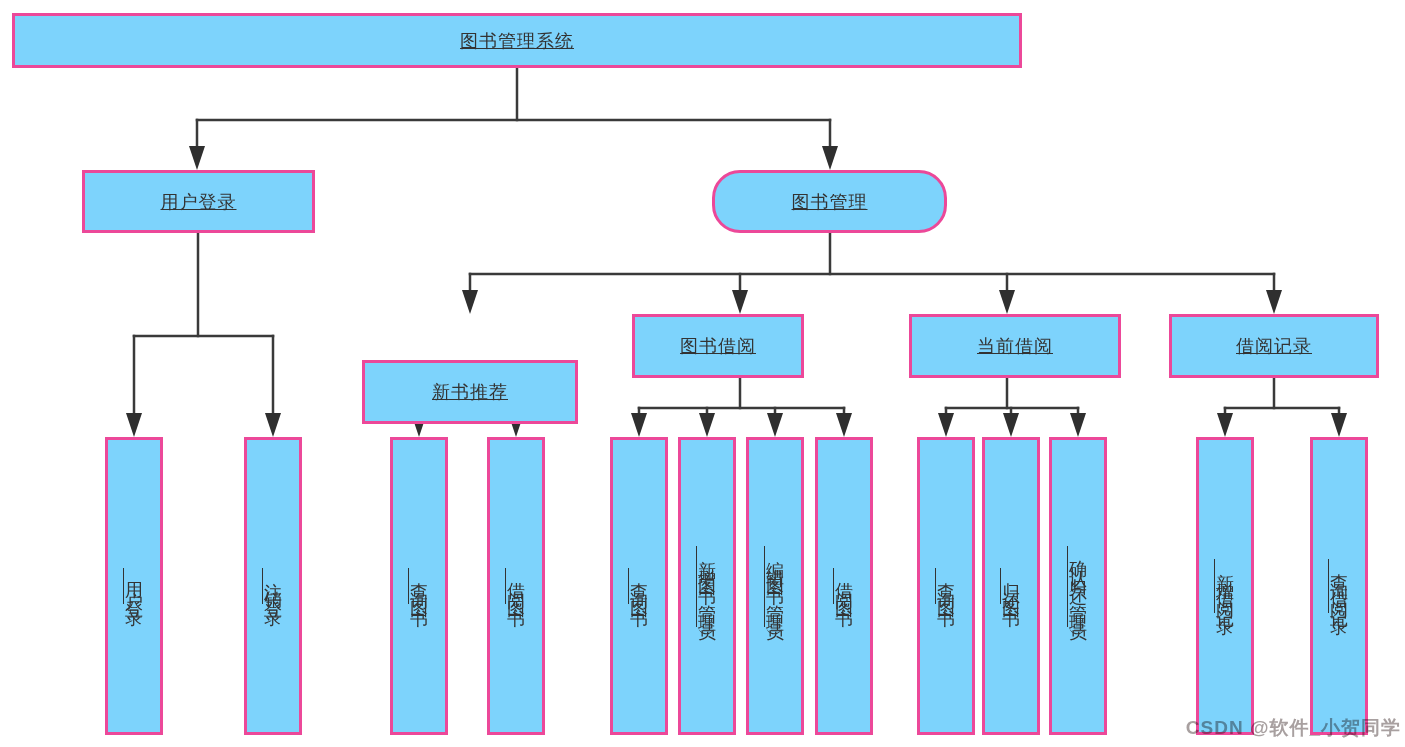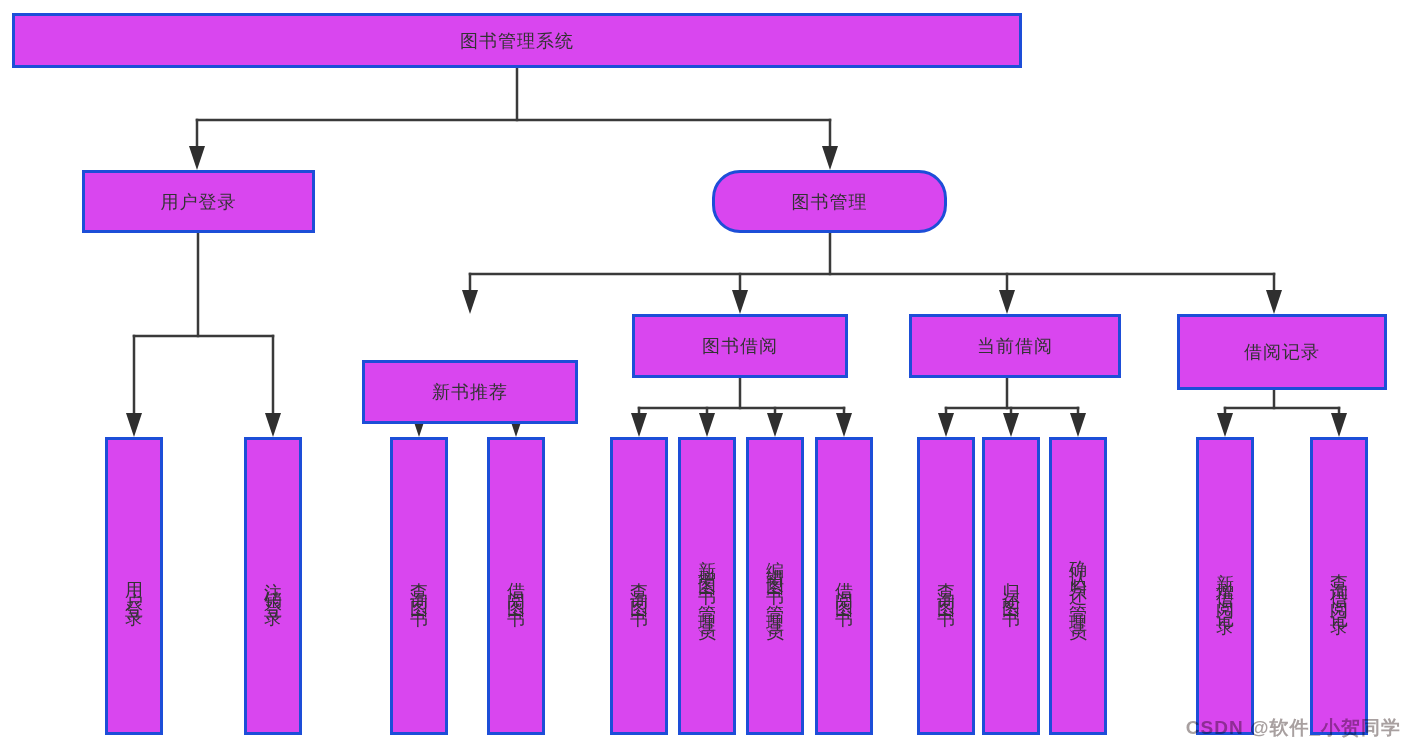--- a/index.html
+++ b/index.html
@@ -3,23 +3,23 @@
 <meta charset="utf-8">
 <style>
   html,body { margin:0; padding:0; background:#ffffff; }
   .canvas {
     position:relative; width:1405px; height:747px; background:#ffffff;
     font-family:"Liberation Sans","DejaVu Sans",sans-serif; overflow:hidden;
   }
   svg.wires { position:absolute; left:0; top:0; z-index:0; }
   .box {
     position:absolute; box-sizing:border-box; z-index:1;
-    border:3px solid #1d4ed8; background:#d946ef;
+    border:3px solid #ec4899; background:#7dd3fc;
     display:flex; align-items:center; justify-content:center;
-    color:#333333; font-size:18px; letter-spacing:1px; white-space:nowrap;
+    color:#333333; font-size:18px; letter-spacing:1px; white-space:nowrap;text-decoration:underline;
   }
   .leaf { top:437px; height:298px; width:58px; }
   .leaf .vtext {
     writing-mode:vertical-rl; text-orientation:mixed;
     letter-spacing:9px; line-height:1; white-space:normal;
   }
   .watermark {
     position:absolute; z-index:5; right:4px; top:715px;
     font-size:19px; letter-spacing:1px; color:#a8a0a0;
     mix-blend-mode:multiply; pointer-events:none;font-weight:bold;
@@ -99,27 +99,27 @@
   <div class="box" style="left:82px;top:170px;width:233px;height:63px;">
     <span>用户登录</span>
   </div>
   <div class="box" style="left:712px;top:170px;width:235px;height:63px;border-radius:28px;">
     <span>图书管理</span>
   </div>
 
   <div class="box" style="left:362px;top:328px;width:216px;height:64px;margin-top:32px;">
     <span>新书推荐</span>
   </div>
-  <div class="box" style="left:632px;top:314px;width:216px;height:64px;">
+  <div class="box" style="left:632px;top:314px;width:172px;height:64px;">
     <span>图书借阅</span>
   </div>
   <div class="box" style="left:901px;top:314px;width:212px;height:64px;margin-left:8px;">
     <span>当前借阅</span>
   </div>
-  <div class="box" style="left:1169px;top:314px;width:210px;height:76px;margin-left:8px;">
+  <div class="box" style="left:1169px;top:314px;width:210px;height:64px;">
     <span>借阅记录</span>
   </div>
 
   <div class="box leaf" style="left:105px;">
     <span class="vtext">用户登录</span>
   </div>
   <div class="box leaf" style="left:244px;">
     <span class="vtext">注销登录</span>
   </div>
 

